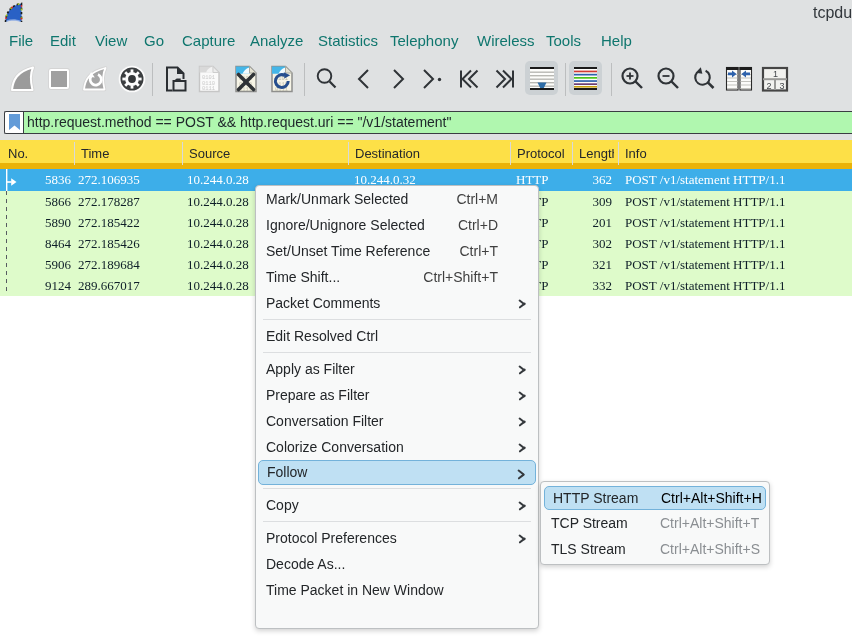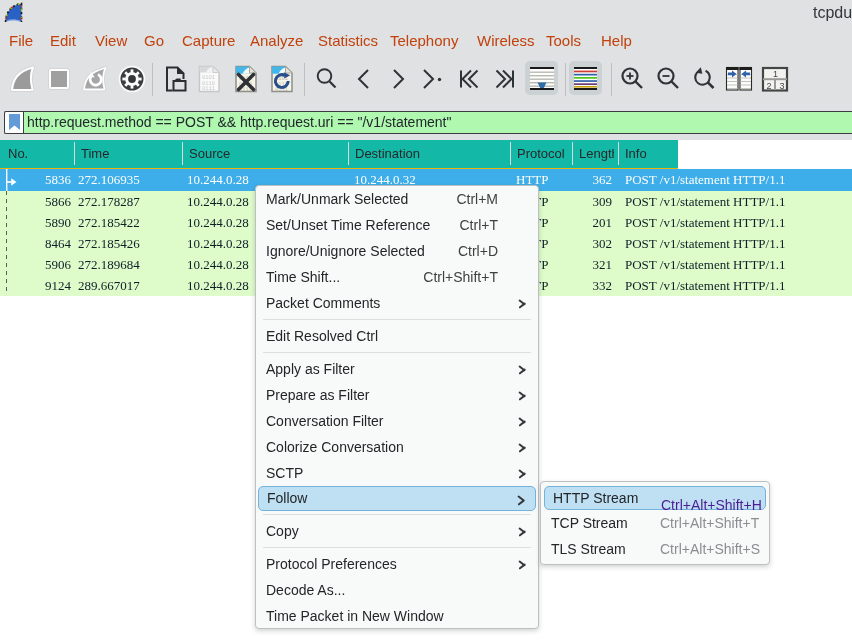--- a/index.html
+++ b/index.html
@@ -1,30 +1,30 @@
 <!DOCTYPE html>
 <html><head>
 <meta charset="utf-8">
 <style>
 * { margin:0; padding:0; box-sizing:border-box; }
 html,body { width:852px; height:640px; overflow:hidden; }
 body { font-family:"Liberation Sans", sans-serif; position:relative; background:#fff; }
 .titlebar { position:absolute; left:0; top:0; width:852px; height:30px; background:#dfe1e2; }
 .title-text { position:absolute; left:813px; top:4px; font-size:16px; color:#31363b; white-space:nowrap; }
 .menubar { position:absolute; left:0; top:30px; width:852px; height:23px; background:#dfe1e2; }
-.menubar span { position:absolute; top:2px; font-size:15px; color:#c2410c; }
+.menubar span { position:absolute; top:2px; font-size:15px; color:#0f766e; }
 .toolbar { position:absolute; left:0; top:53px; width:852px; height:50px; background:#dfe1e2; }
 .tbsep { position:absolute; top:10px; width:1px; height:33px; background:#bcbebf; }
 .ticon { position:absolute; top:63px; }
 .pressedbtn { position:absolute; top:61px; width:33px; height:34px; background:#ccd1d4; border-radius:5px; }
 .filterwrap { position:absolute; left:0; top:103px; width:852px; height:37px; background:#dfe1e2; }
 .fbookmark { position:absolute; left:4px; top:8px; width:19px; height:23px; background:#fff; border:1px solid #3a3d42; border-right:none; border-radius:2px 0 0 2px; }
 .ffield { position:absolute; left:23px; top:8px; width:829px; height:23px; background:#b0f7af; border:1px solid #3a3d42; border-right:none; }
 .ftext { position:absolute; left:3px; top:2px; font-size:14px; color:#20282c; white-space:nowrap; }
-.phead { position:absolute; left:0; top:140px; width:678px; height:29px; background:#14b8a6; border-bottom:1px solid #eab308; }
+.phead { position:absolute; left:0; top:140px; width:852px; height:29px; background:#fde047; border-bottom:6px solid #eab308; }
 .phead .lbl { position:absolute; top:6px; font-size:13px; color:#25282b; }
 .phead .csep { position:absolute; top:2px; width:1px; height:23px; background:#d8d9da; }
 .rows { position:absolute; left:0; top:169px; width:852px; font-family:"Liberation Mono", monospace; font-size:13px; }
 .prow { position:absolute; left:0; width:852px; height:21px; line-height:21px; white-space:nowrap;font-family:Liberation Serif, serif; }
 .prow.selrow { height:22px; line-height:22px; }
 .prow span { position:absolute; top:0; }
 .green { background:#defbca; color:#0e1e28; }
 .selrow { background:#3daee9; color:#ffffff; }
 .no { left:0; width:71px; text-align:right; }
 .tm { left:78px; }
@@ -47,21 +47,21 @@
 .msep { height:7px; position:relative; }
 .msep::after { content:""; position:absolute; left:7px; right:7px; top:3px; height:1px; background:#dcdee0; }
 .mi.hl { background:#bfe0f3; border:1px solid #73b2da; border-radius:5px; margin:0 2px; height:25px; line-height:23px; }
 .mi.hl .t { left:8px; }
 .mi.hl .ar { right:10px; top:7px; }
 .submenu { position:absolute; left:540px; top:481px; width:230px; height:84px; background:#f8f9f9; border:1px solid #bdc0c2; border-radius:4px; box-shadow:0 2px 5px rgba(0,0,0,0.18); padding-top:4px; }
 .smi { position:relative; height:26px; line-height:26px; font-size:14px; color:#232629; }
 .smi .t { position:absolute; left:10px; top:0; }
 .smi .sc { position:absolute; left:119px; top:0; color:#8a8e92; }
 .smi.hl { background:#bfe0f3; border:1px solid #73b2da; border-radius:5px; margin:0 3px; height:24px; line-height:22px; }
-.smi.hl .sc { color:#4c1d95; left:116px;margin-top:7px; }
+.smi.hl .sc { color:#000000; left:116px; }
 .smi.hl .t { left:8px; }
 </style>
 </head>
 <body>
 <div class="titlebar">
   <svg width="24" height="26" viewBox="0 0 24 26" style="position:absolute;left:2px;top:1px;">
     <path d="M3.5,21 C4,12 8,4.5 19.5,2.5 L19.5,21 C14,18.5 8,19 3.5,21 Z" fill="#2961c5"></path>
     <path d="M3.5,21 C4,12 8,4.5 19.5,2.5 L19.5,21" fill="none" stroke="#1a1a1a" stroke-width="1.6" stroke-dasharray="2.2,2.2"></path>
     <path d="M3.5,21 C4,12 8,4.5 19.5,2.5 L19.5,21" fill="none" stroke="#a6c918" stroke-width="1.6" stroke-dasharray="1.8,6.9" stroke-dashoffset="3"></path>
     <path d="M3.5,21 C4,12 8,4.5 19.5,2.5 L19.5,21" fill="none" stroke="#e02020" stroke-width="1.6" stroke-dasharray="1.5,11.2" stroke-dashoffset="-3"></path>
@@ -350,28 +350,28 @@
   <rect x="6" y="12.2" width="5.5" height="1.6" fill="#fff"></rect>
   <path d="M11.2,9.2 L16.5,13 L11.2,16.8 Z" fill="#fff"></path>
 </svg>
 
 <div class="ctxmenu">
   <div class="mi">
       <span class="t">Mark/Unmark Selected</span>
       <span class="sc">Ctrl+M</span>
     </div>
   <div class="mi">
+      <span class="t">Ignore/Unignore Selected</span>
+      <span class="sc">Ctrl+D</span>
+    </div>
+  <div class="mi">
       <span class="t">Set/Unset Time Reference</span>
       <span class="sc">Ctrl+T</span>
     </div>
   <div class="mi">
-      <span class="t">Ignore/Unignore Selected</span>
-      <span class="sc">Ctrl+D</span>
-    </div>
-  <div class="mi">
       <span class="t">Time Shift...</span>
       <span class="sc">Ctrl+Shift+T</span>
     </div>
   <div class="mi">
       <span class="t">Packet Comments</span>
       <span class="ar"></span>
     </div>
   <div class="msep"></div>
   <div class="mi">
       <span class="t">Edit Resolved Ctrl</span>
@@ -384,24 +384,20 @@
   <div class="mi">
       <span class="t">Prepare as Filter</span>
       <span class="ar"></span>
     </div>
   <div class="mi">
       <span class="t">Conversation Filter</span>
       <span class="ar"></span>
     </div>
   <div class="mi">
       <span class="t">Colorize Conversation</span>
-      <span class="ar"></span>
-    </div>
-  <div class="mi">
-      <span class="t">SCTP</span>
       <span class="ar"></span>
     </div>
   <div class="mi hl">
       <span class="t">Follow</span>
       <span class="ar"></span>
     </div>
   <div class="msep"></div>
   <div class="mi">
       <span class="t">Copy</span>
       <span class="ar"></span>

